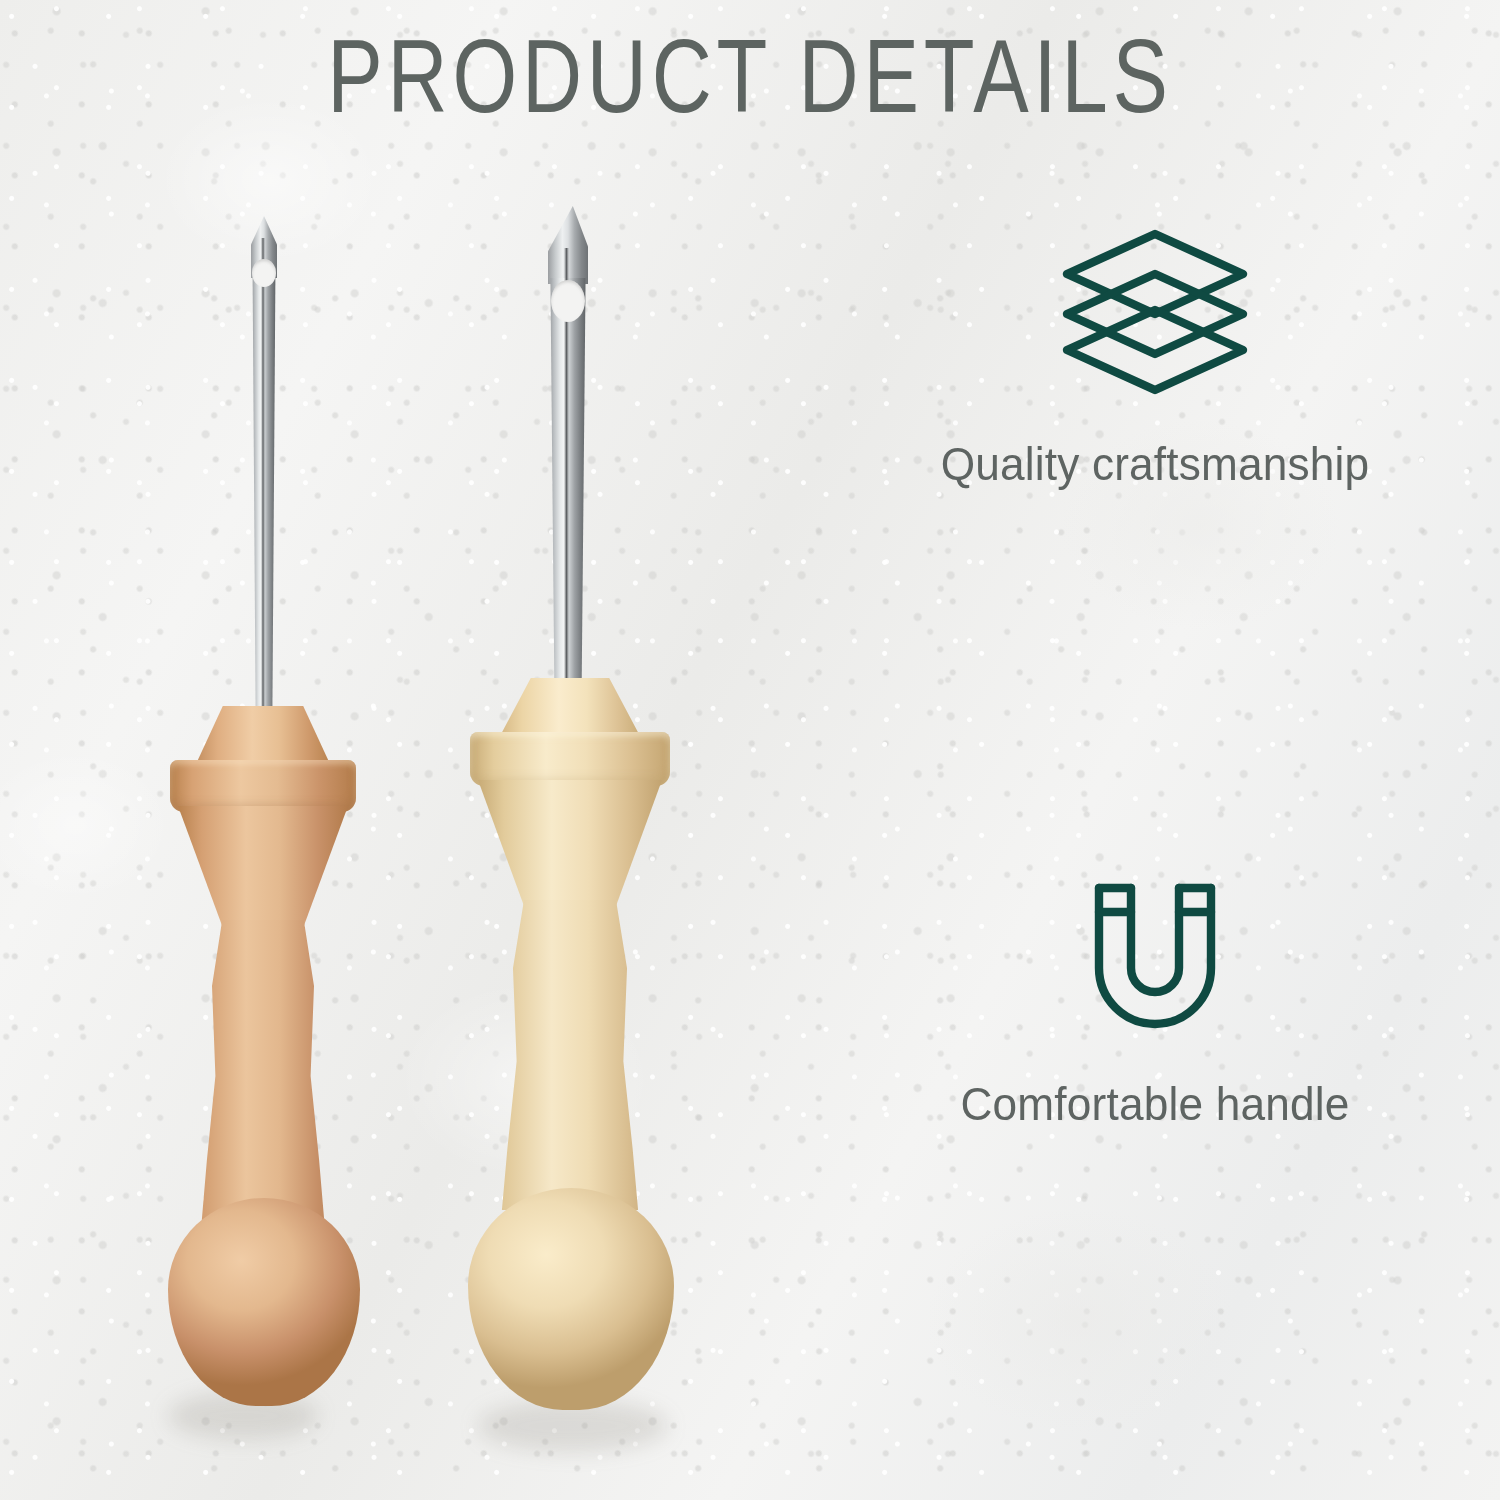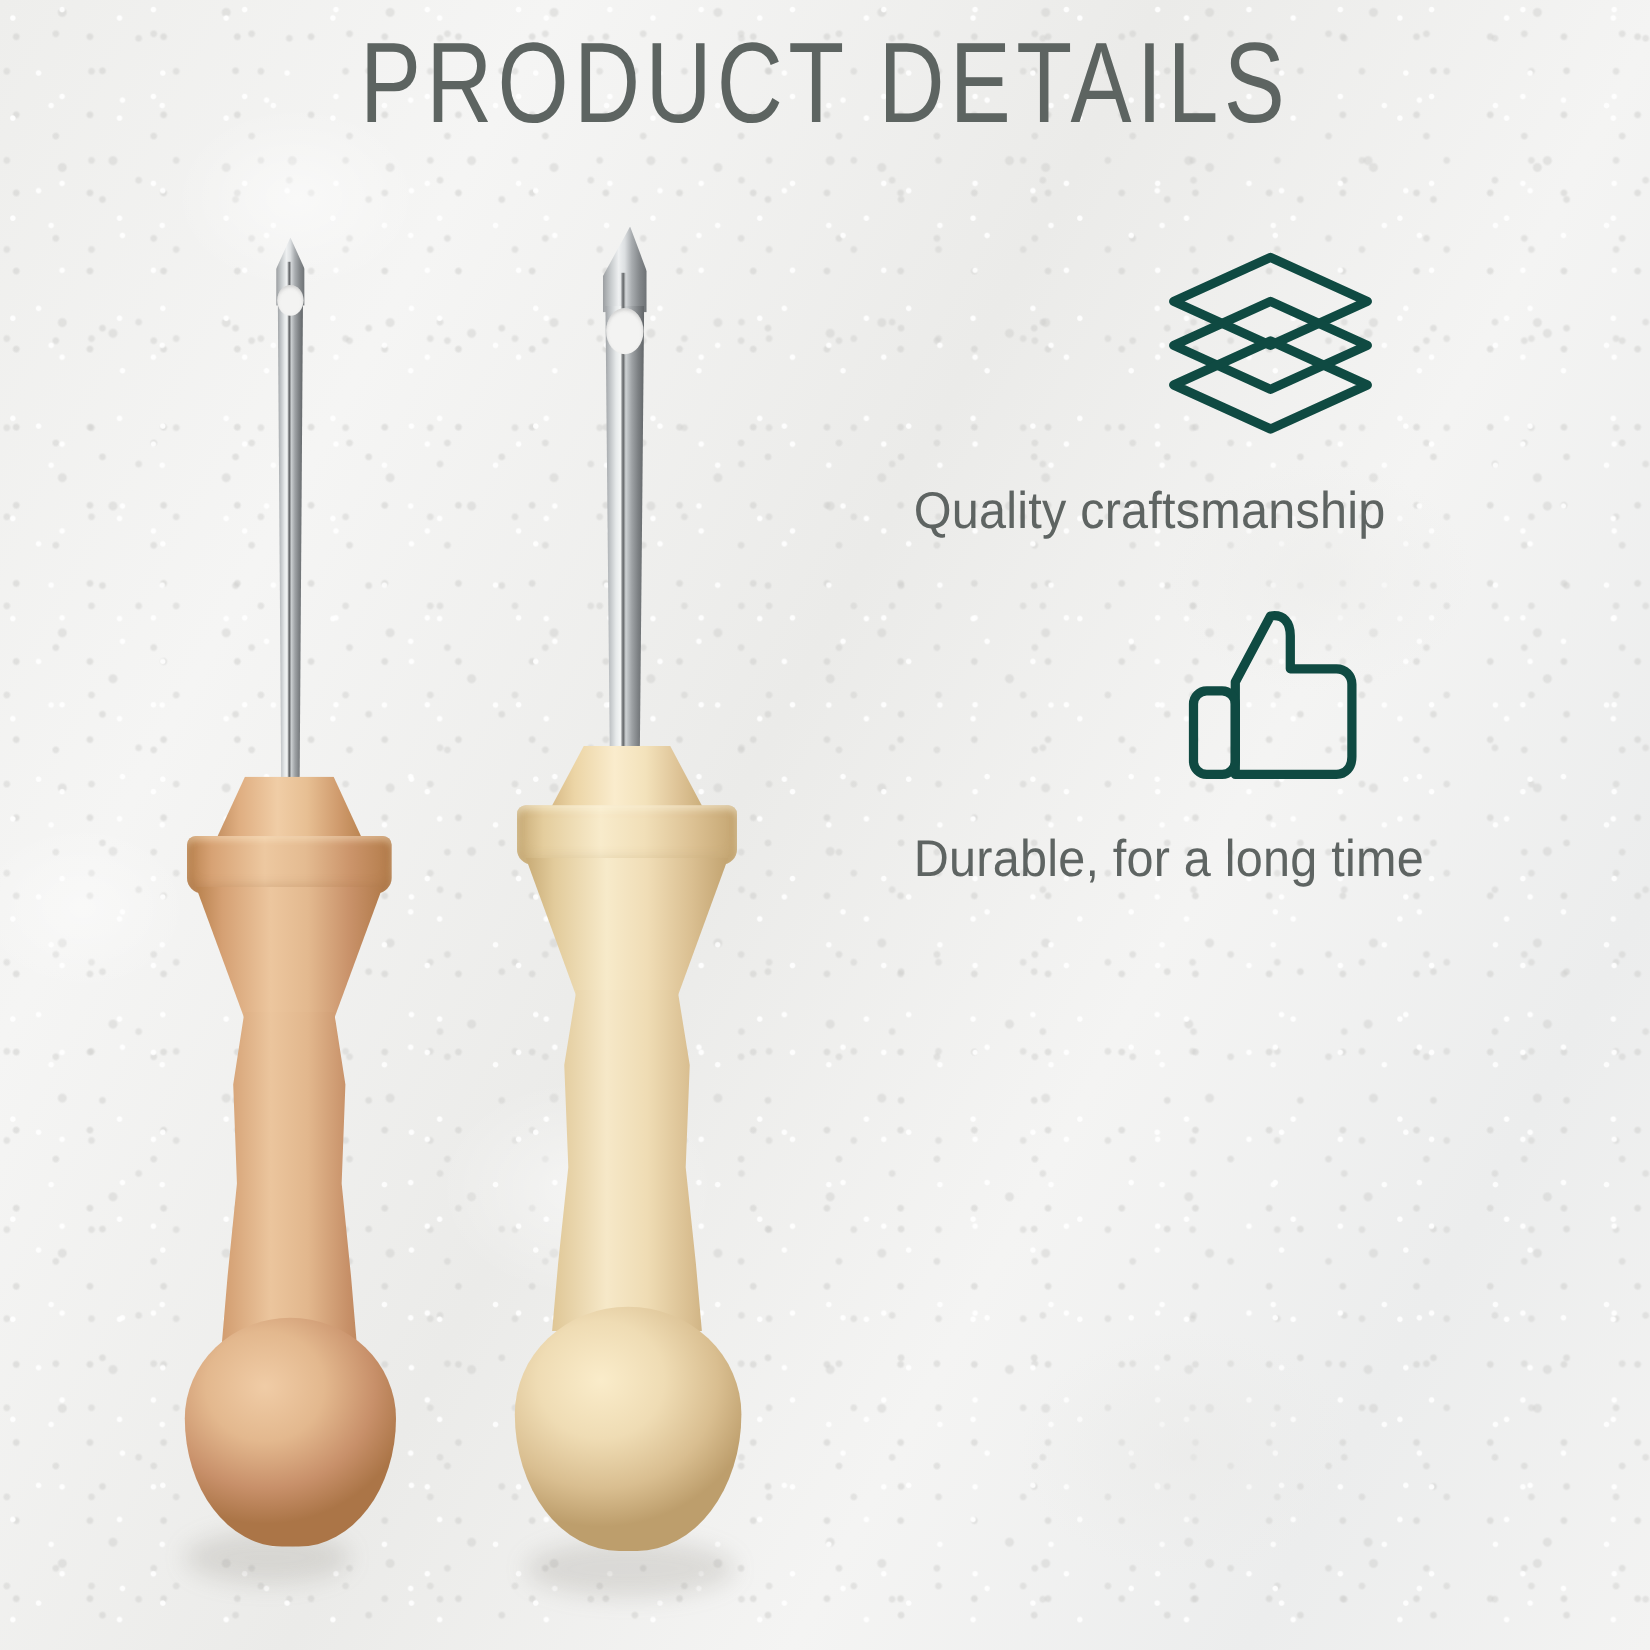--- a/index.html
+++ b/index.html
@@ -155,21 +155,21 @@
     position: absolute;
     left: 810px;
     top: 0;
     width: 690px;
     height: 1500px;
   }
   .feature {
     position: absolute;
     left: 0;
     width: 690px;
-    text-align: left;
+    text-align: center;
   }
   .feature-icon {
     display: block;
     margin: 0 auto;
   }
   .feature-label {
     font-family: "Liberation Sans", sans-serif;
     font-size: 47px;
     font-weight: 400;
     color: #5e6462;
@@ -276,26 +276,30 @@
       <svg class="feature-icon" width="200" height="176" viewBox="0 0 100 88">
         <g fill="none" stroke="#0f4a42" stroke-width="4.2" stroke-linejoin="round" stroke-linecap="round">
           <polygon points="50,6 94,26 50,46 6,26"></polygon>
           <polygon points="50,26 94,46 50,66 6,46"></polygon>
           <polygon points="50,44 94,64 50,84 6,64"></polygon>
         </g>
       </svg>
       <div class="feature-label">Quality craftsmanship</div>
     </div>
 
-    <div class="feature f2">
-      <svg class="feature-icon" width="176" height="168" viewBox="0 0 88 84">
+
+    <div class="feature f3">
+      <svg class="feature-icon" width="168" height="168" viewBox="0 0 84 84">
         <g fill="none" stroke="#0f4a42" stroke-width="4.2" stroke-linejoin="round" stroke-linecap="round">
-          <path d="M28,78 L28,36 L44,6 C50,5 53,9 53,15 L53,30 L74,30 C78,30 81,33 81,37 L81,70 C81,75 78,78 74,78 Z"></path>
-          <rect x="9" y="40" width="19" height="38" rx="6"></rect>
+          <path d="M14,8 L14,48 A28,28 0 0 0 70,48 L70,8"></path>
+          <path d="M30,8 L30,48 A12,12 0 0 0 54,48 L54,8"></path>
+          <line x1="14" y1="20" x2="30" y2="20"></line>
+          <line x1="54" y1="20" x2="70" y2="20"></line>
+          <line x1="14" y1="8" x2="30" y2="8"></line>
+          <line x1="54" y1="8" x2="70" y2="8"></line>
         </g>
       </svg>
-      <div class="feature-label">Durable, for a long time</div>
+      <div class="feature-label">Comfortable handle</div>
     </div>
-
 
 
   </div>
 </div>
 
 </body></html>

